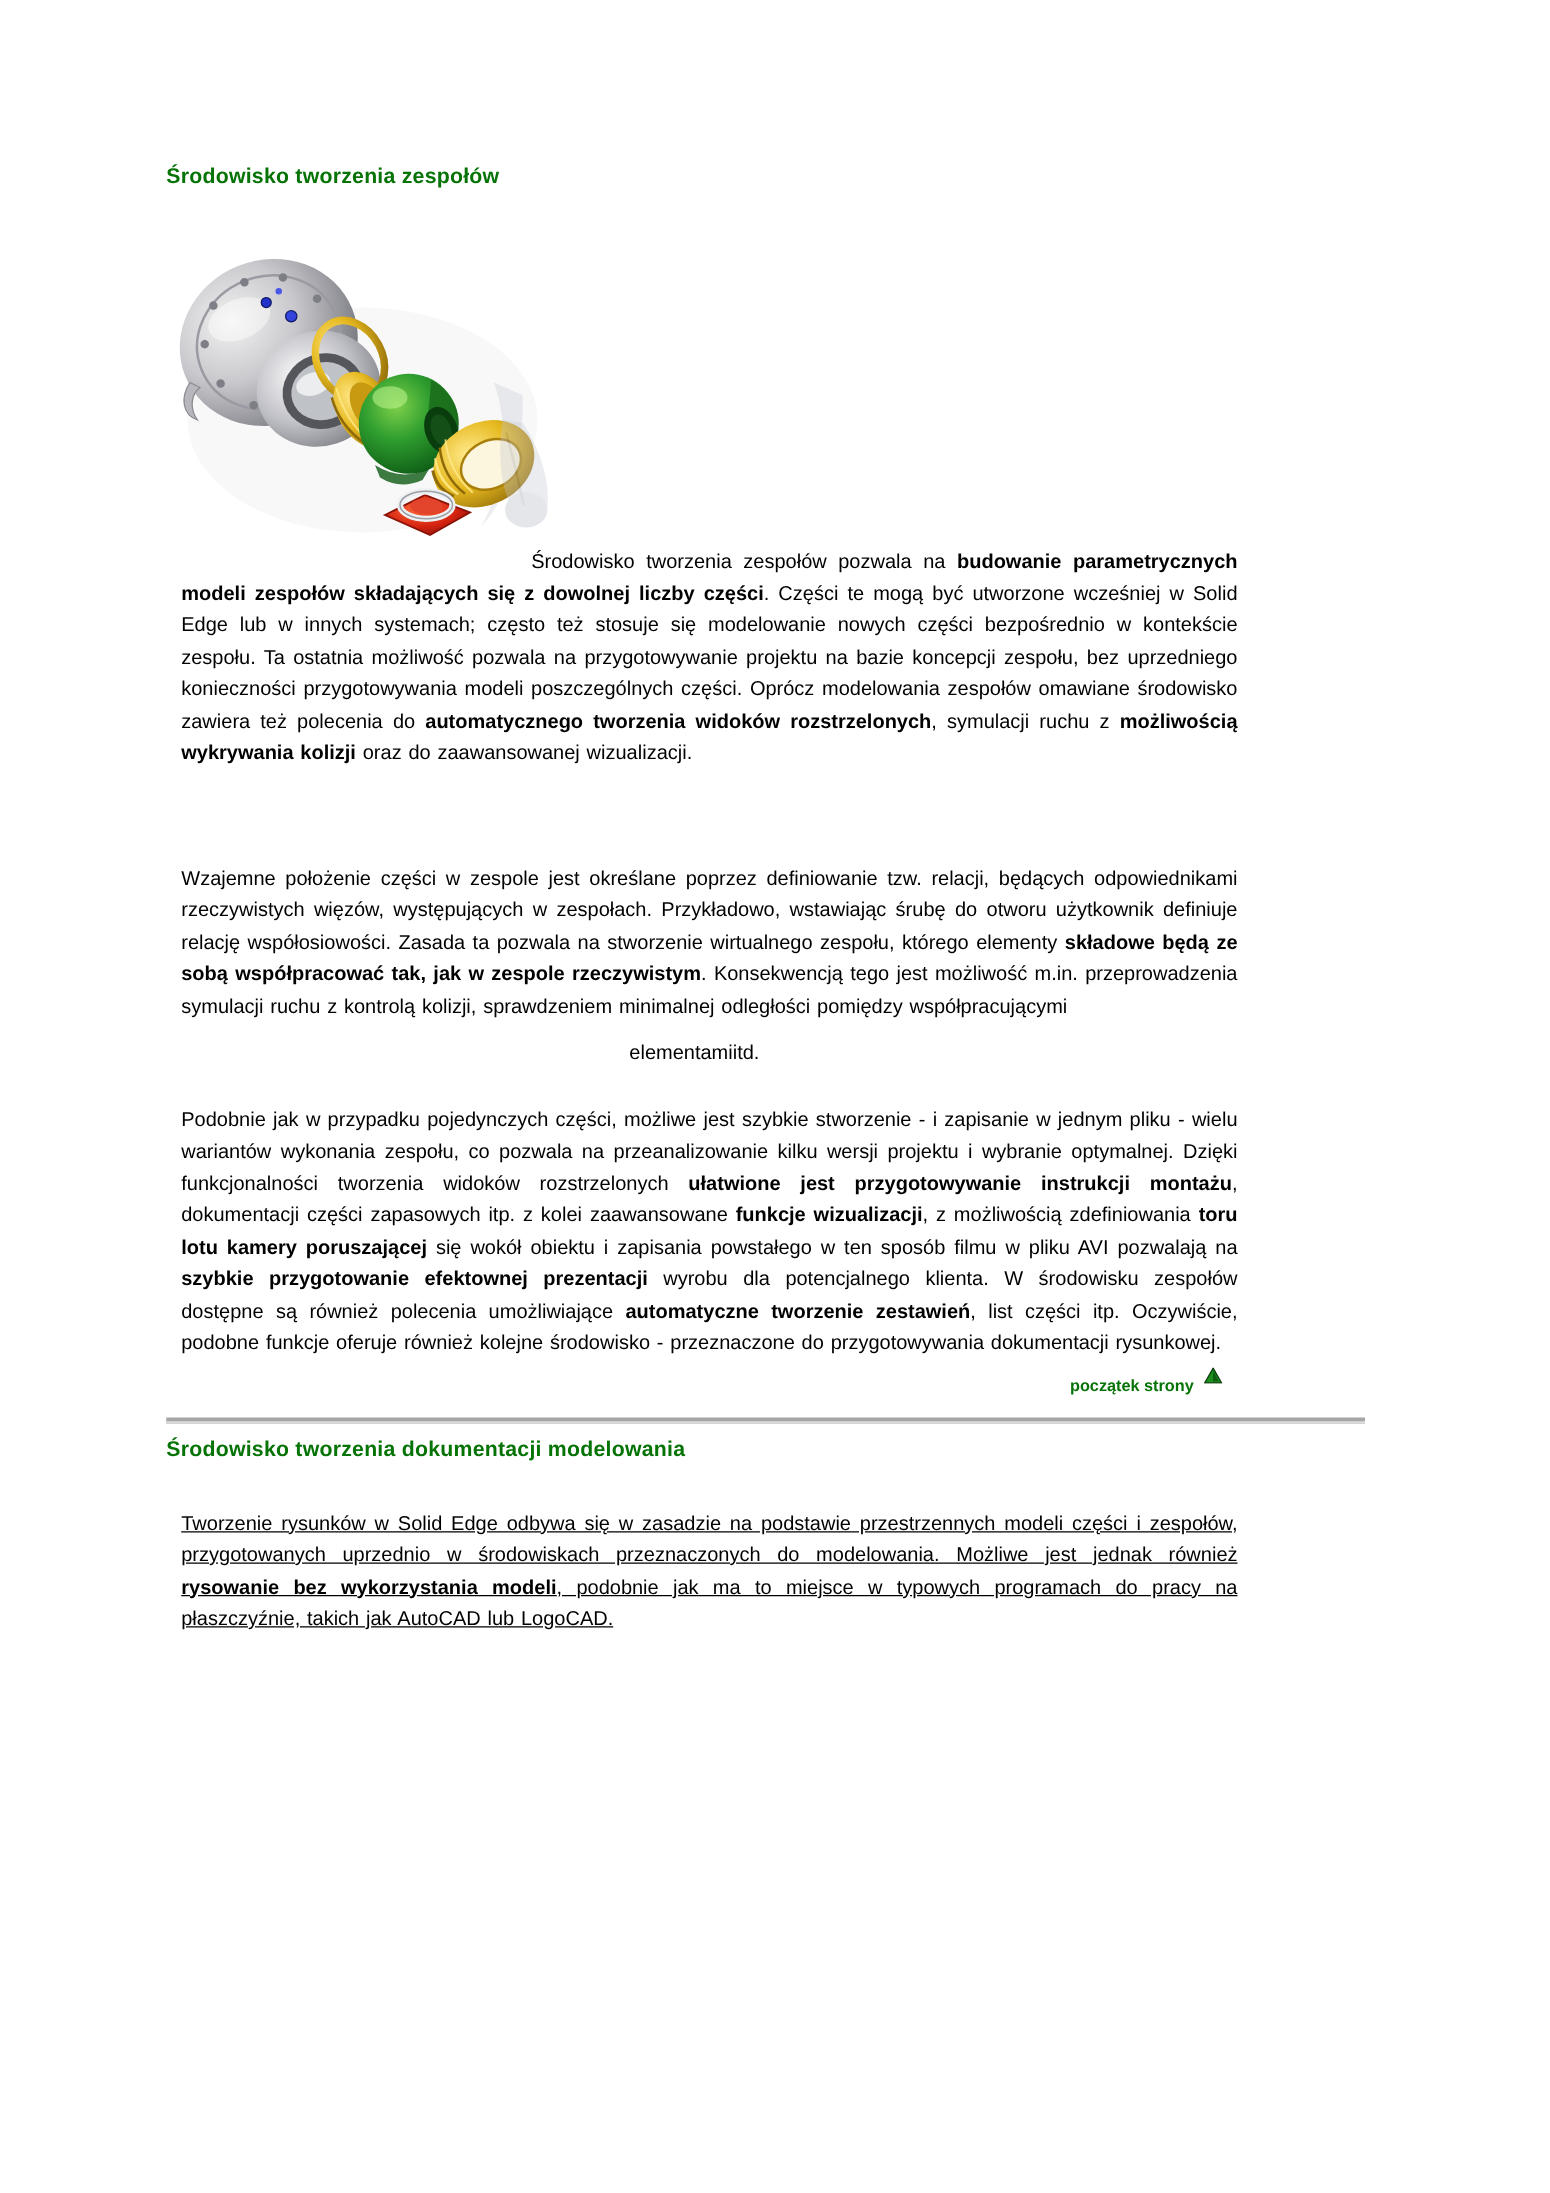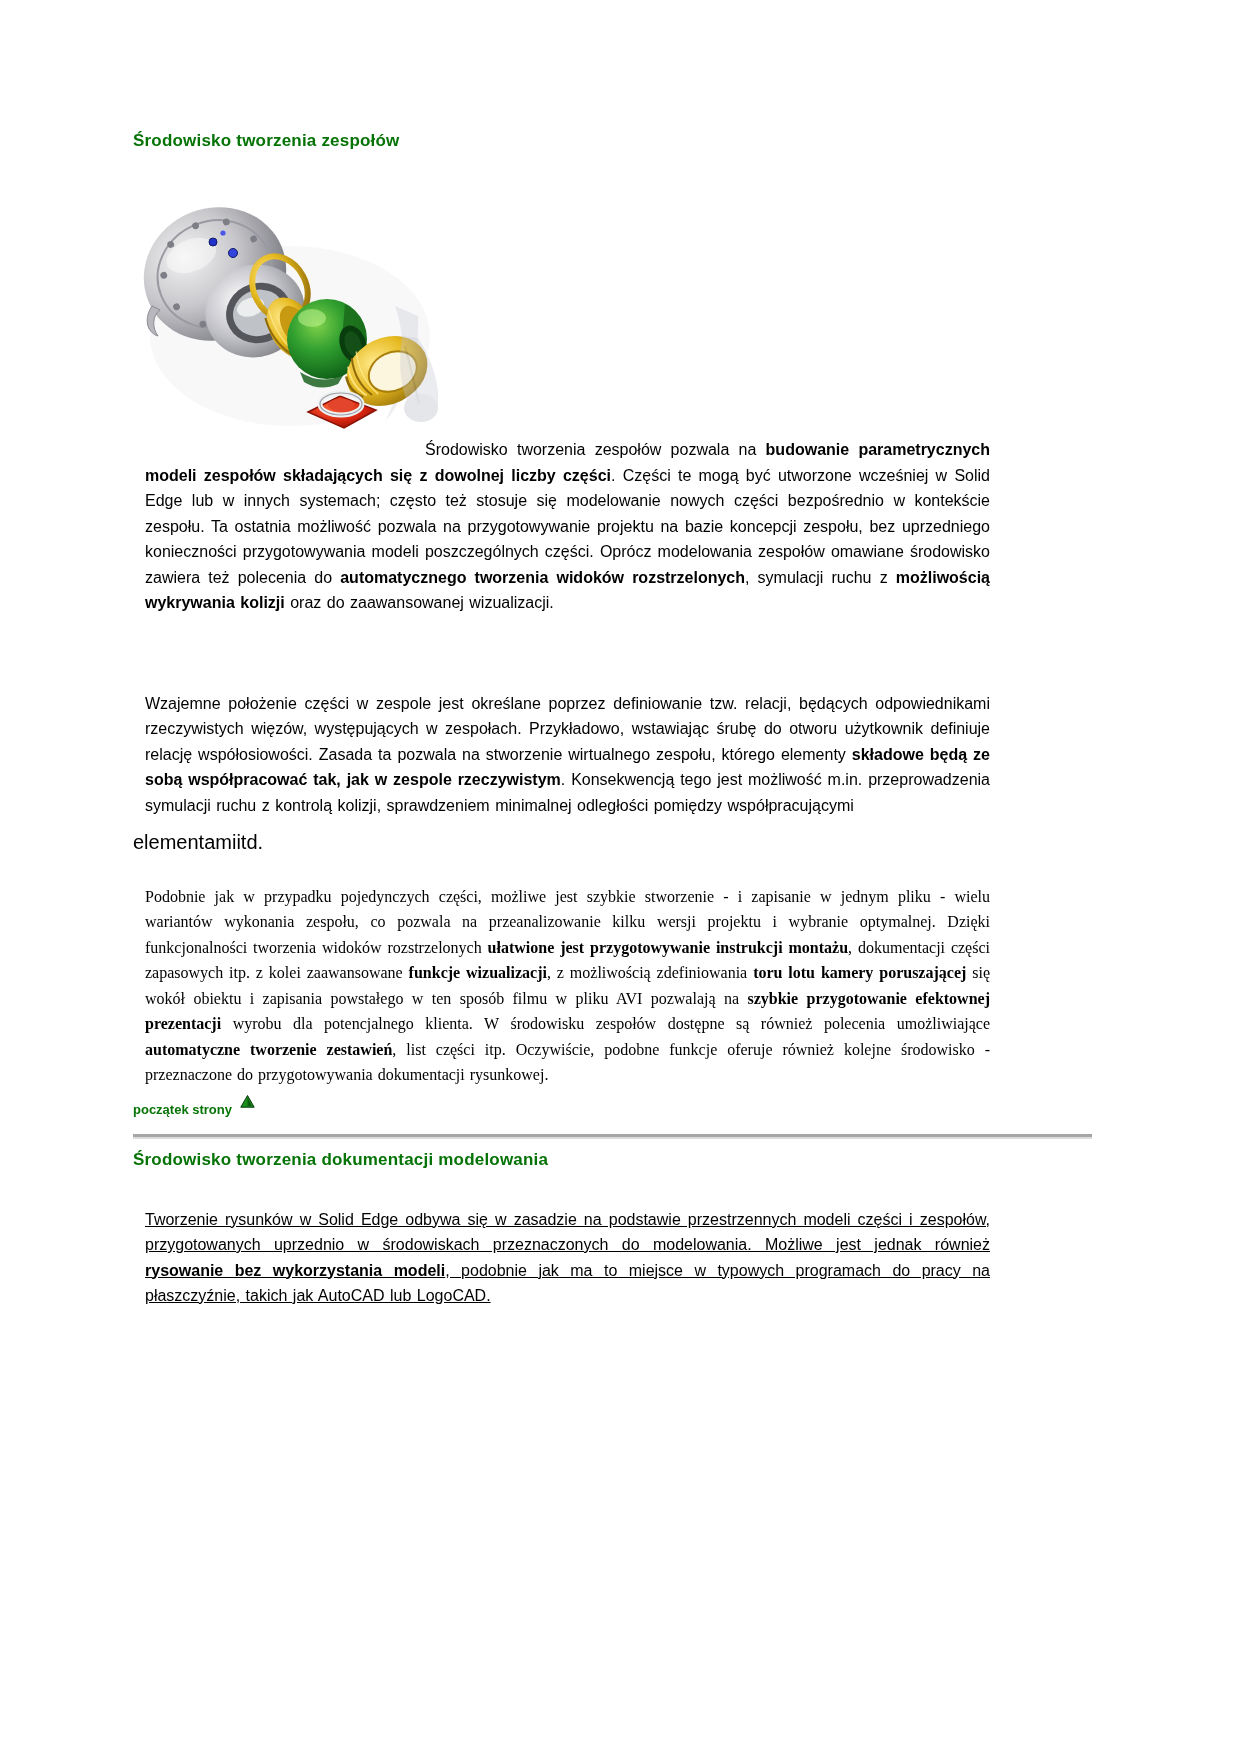--- a/index.html
+++ b/index.html
@@ -33,33 +33,33 @@
     margin:12px;
     width:845px;
     font-size:16px;
     line-height:25.5px;
     text-align:justify;
     word-spacing:1px;
   }
   .body-p b{font-weight:bold;}
   .indent-first{text-indent:280px;margin-top:6px;}
   .mt-p2{margin-top:75px;}
-  .mt-p3{margin-top:28px;font-family:Liberation Serif, serif;}
+  .mt-p3{margin-top:28px;}
   .mt-p4{margin-top:36px;text-decoration:underline;}
   .tail-line{
     width:845px;
     display:flex;
-    justify-content:flex-start;
-    font-size:20px;
+    justify-content:center;
+    font-size:16px;
     line-height:25.5px;
   }
   .top-link-row{
     width:845px;
     margin-top:2px;
-    text-align:left;
+    text-align:right;
     height:26px;
   }
   .top-link{
     display:inline-flex;
     align-items:flex-end;
     gap:8px;
     font-size:13px;
     font-weight:bold;
     color:#067306;
     text-decoration:none;

